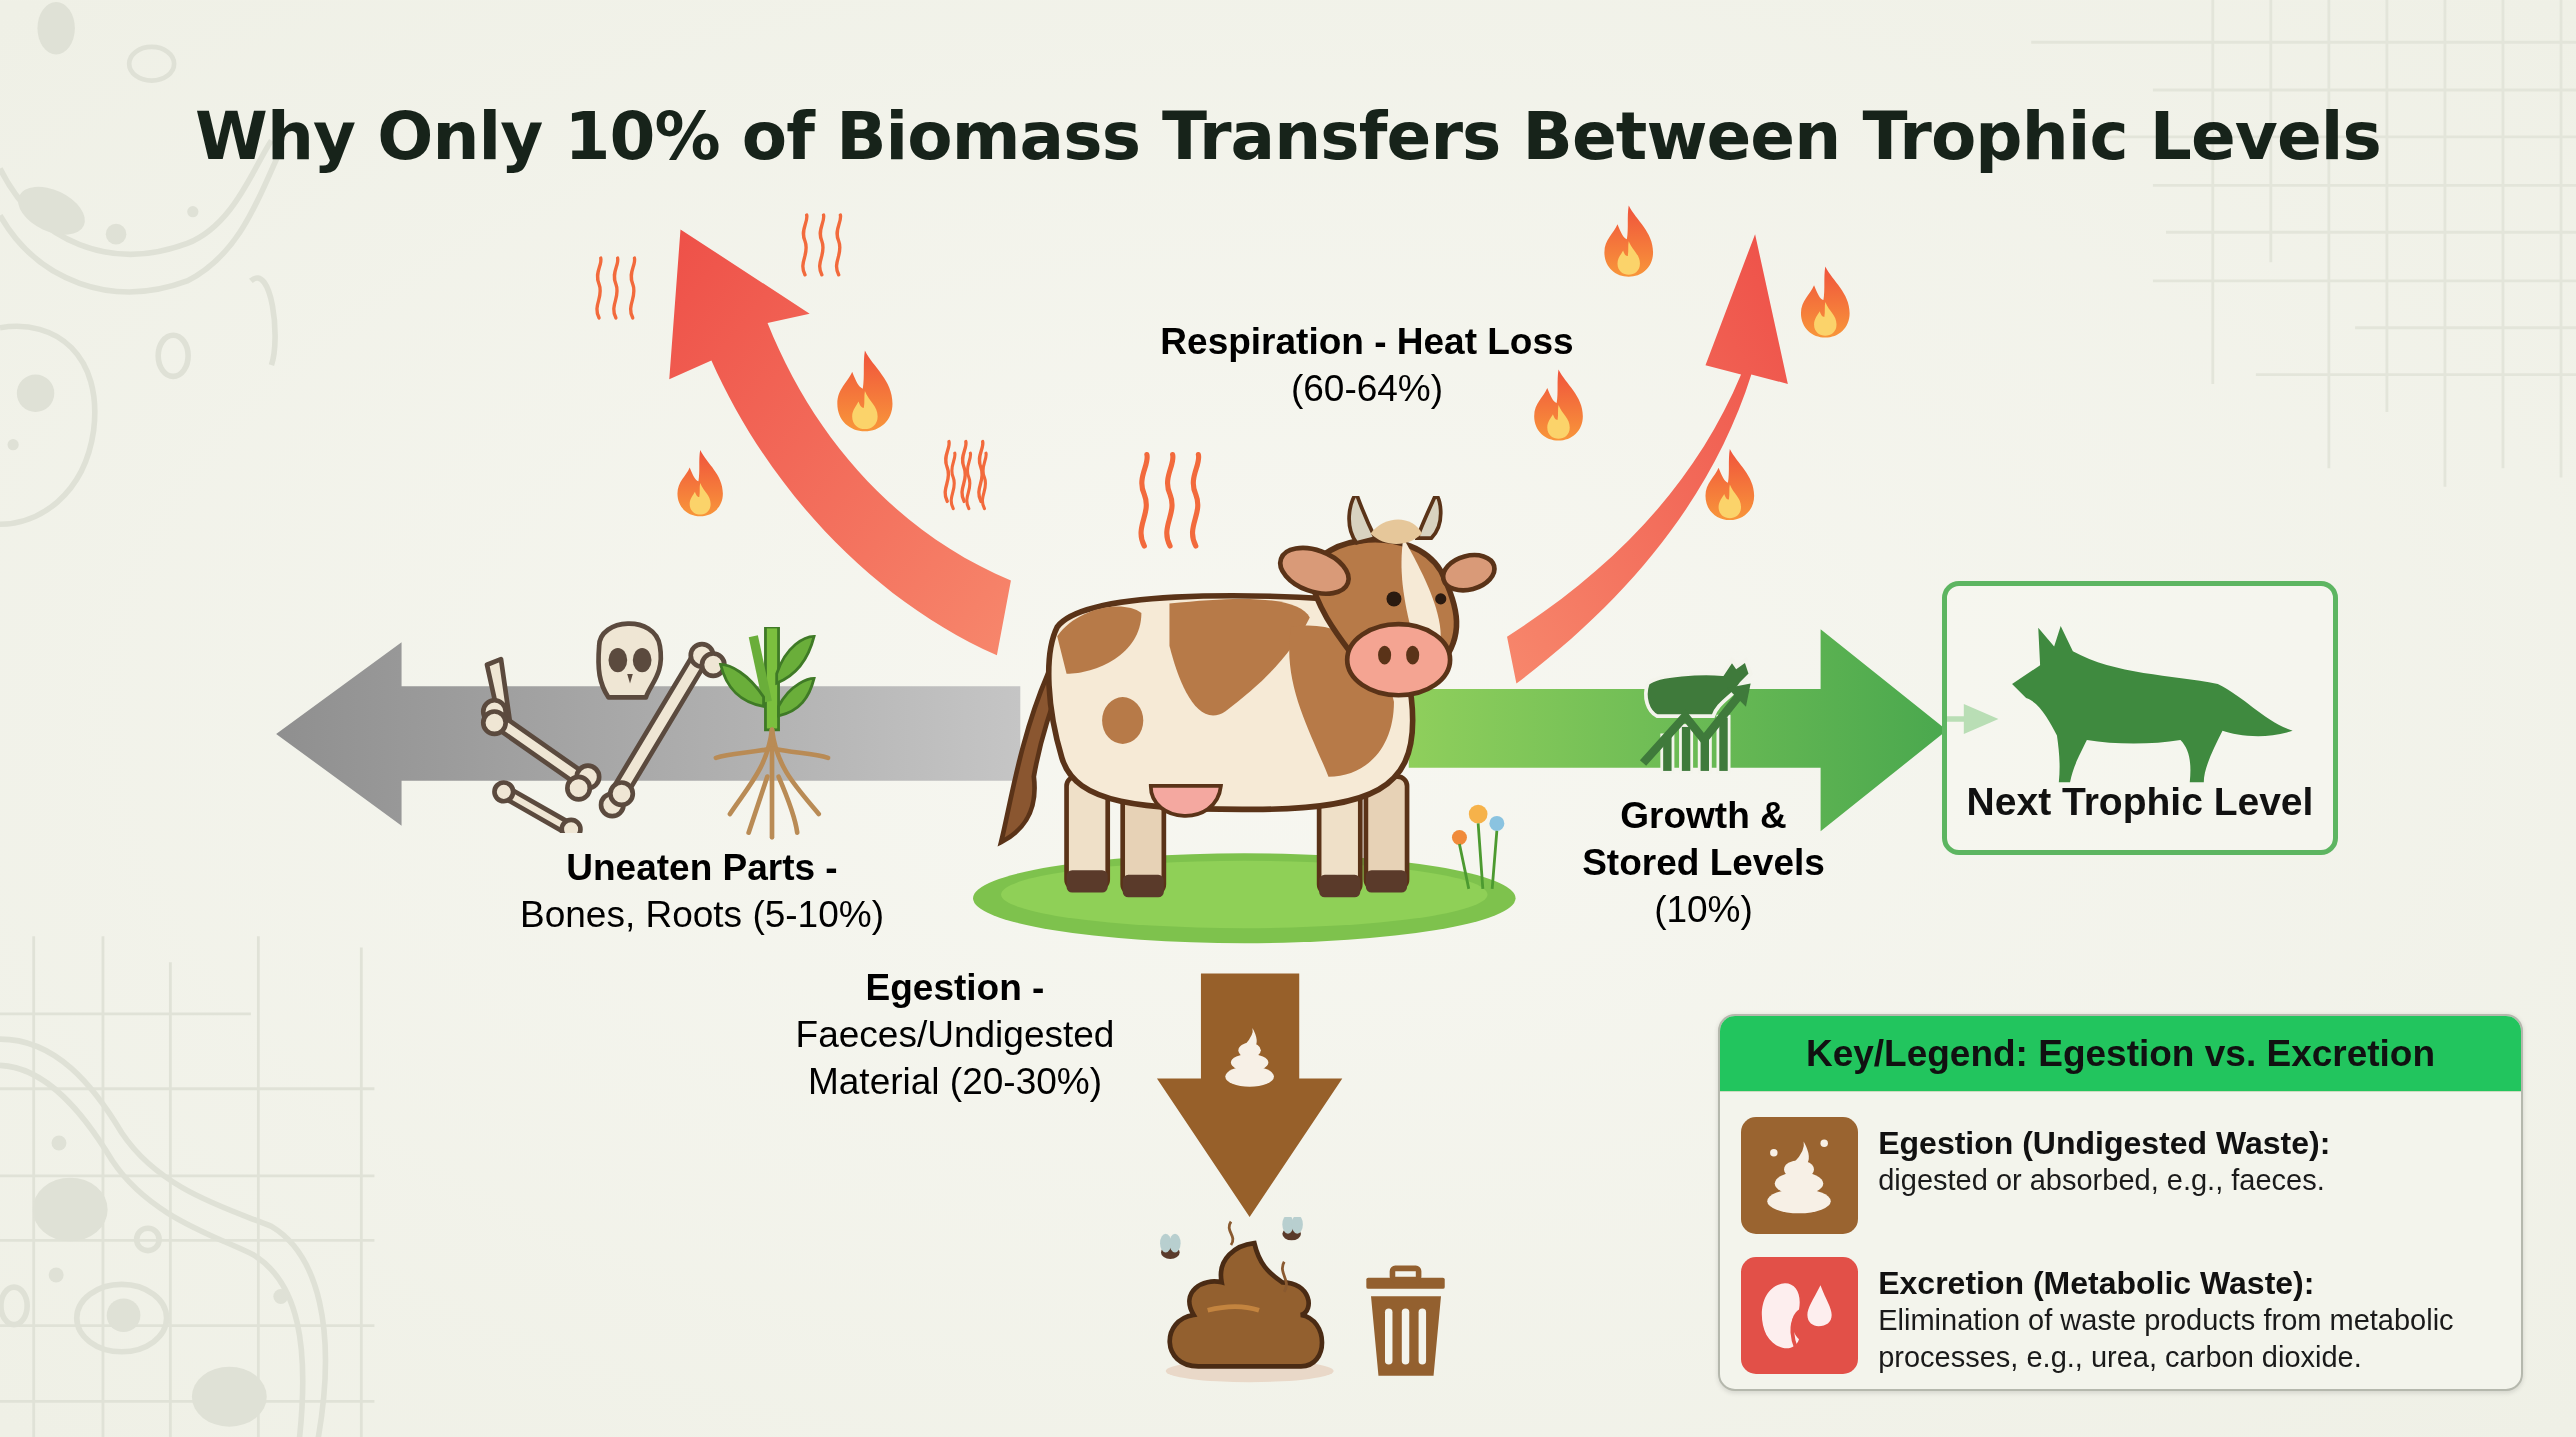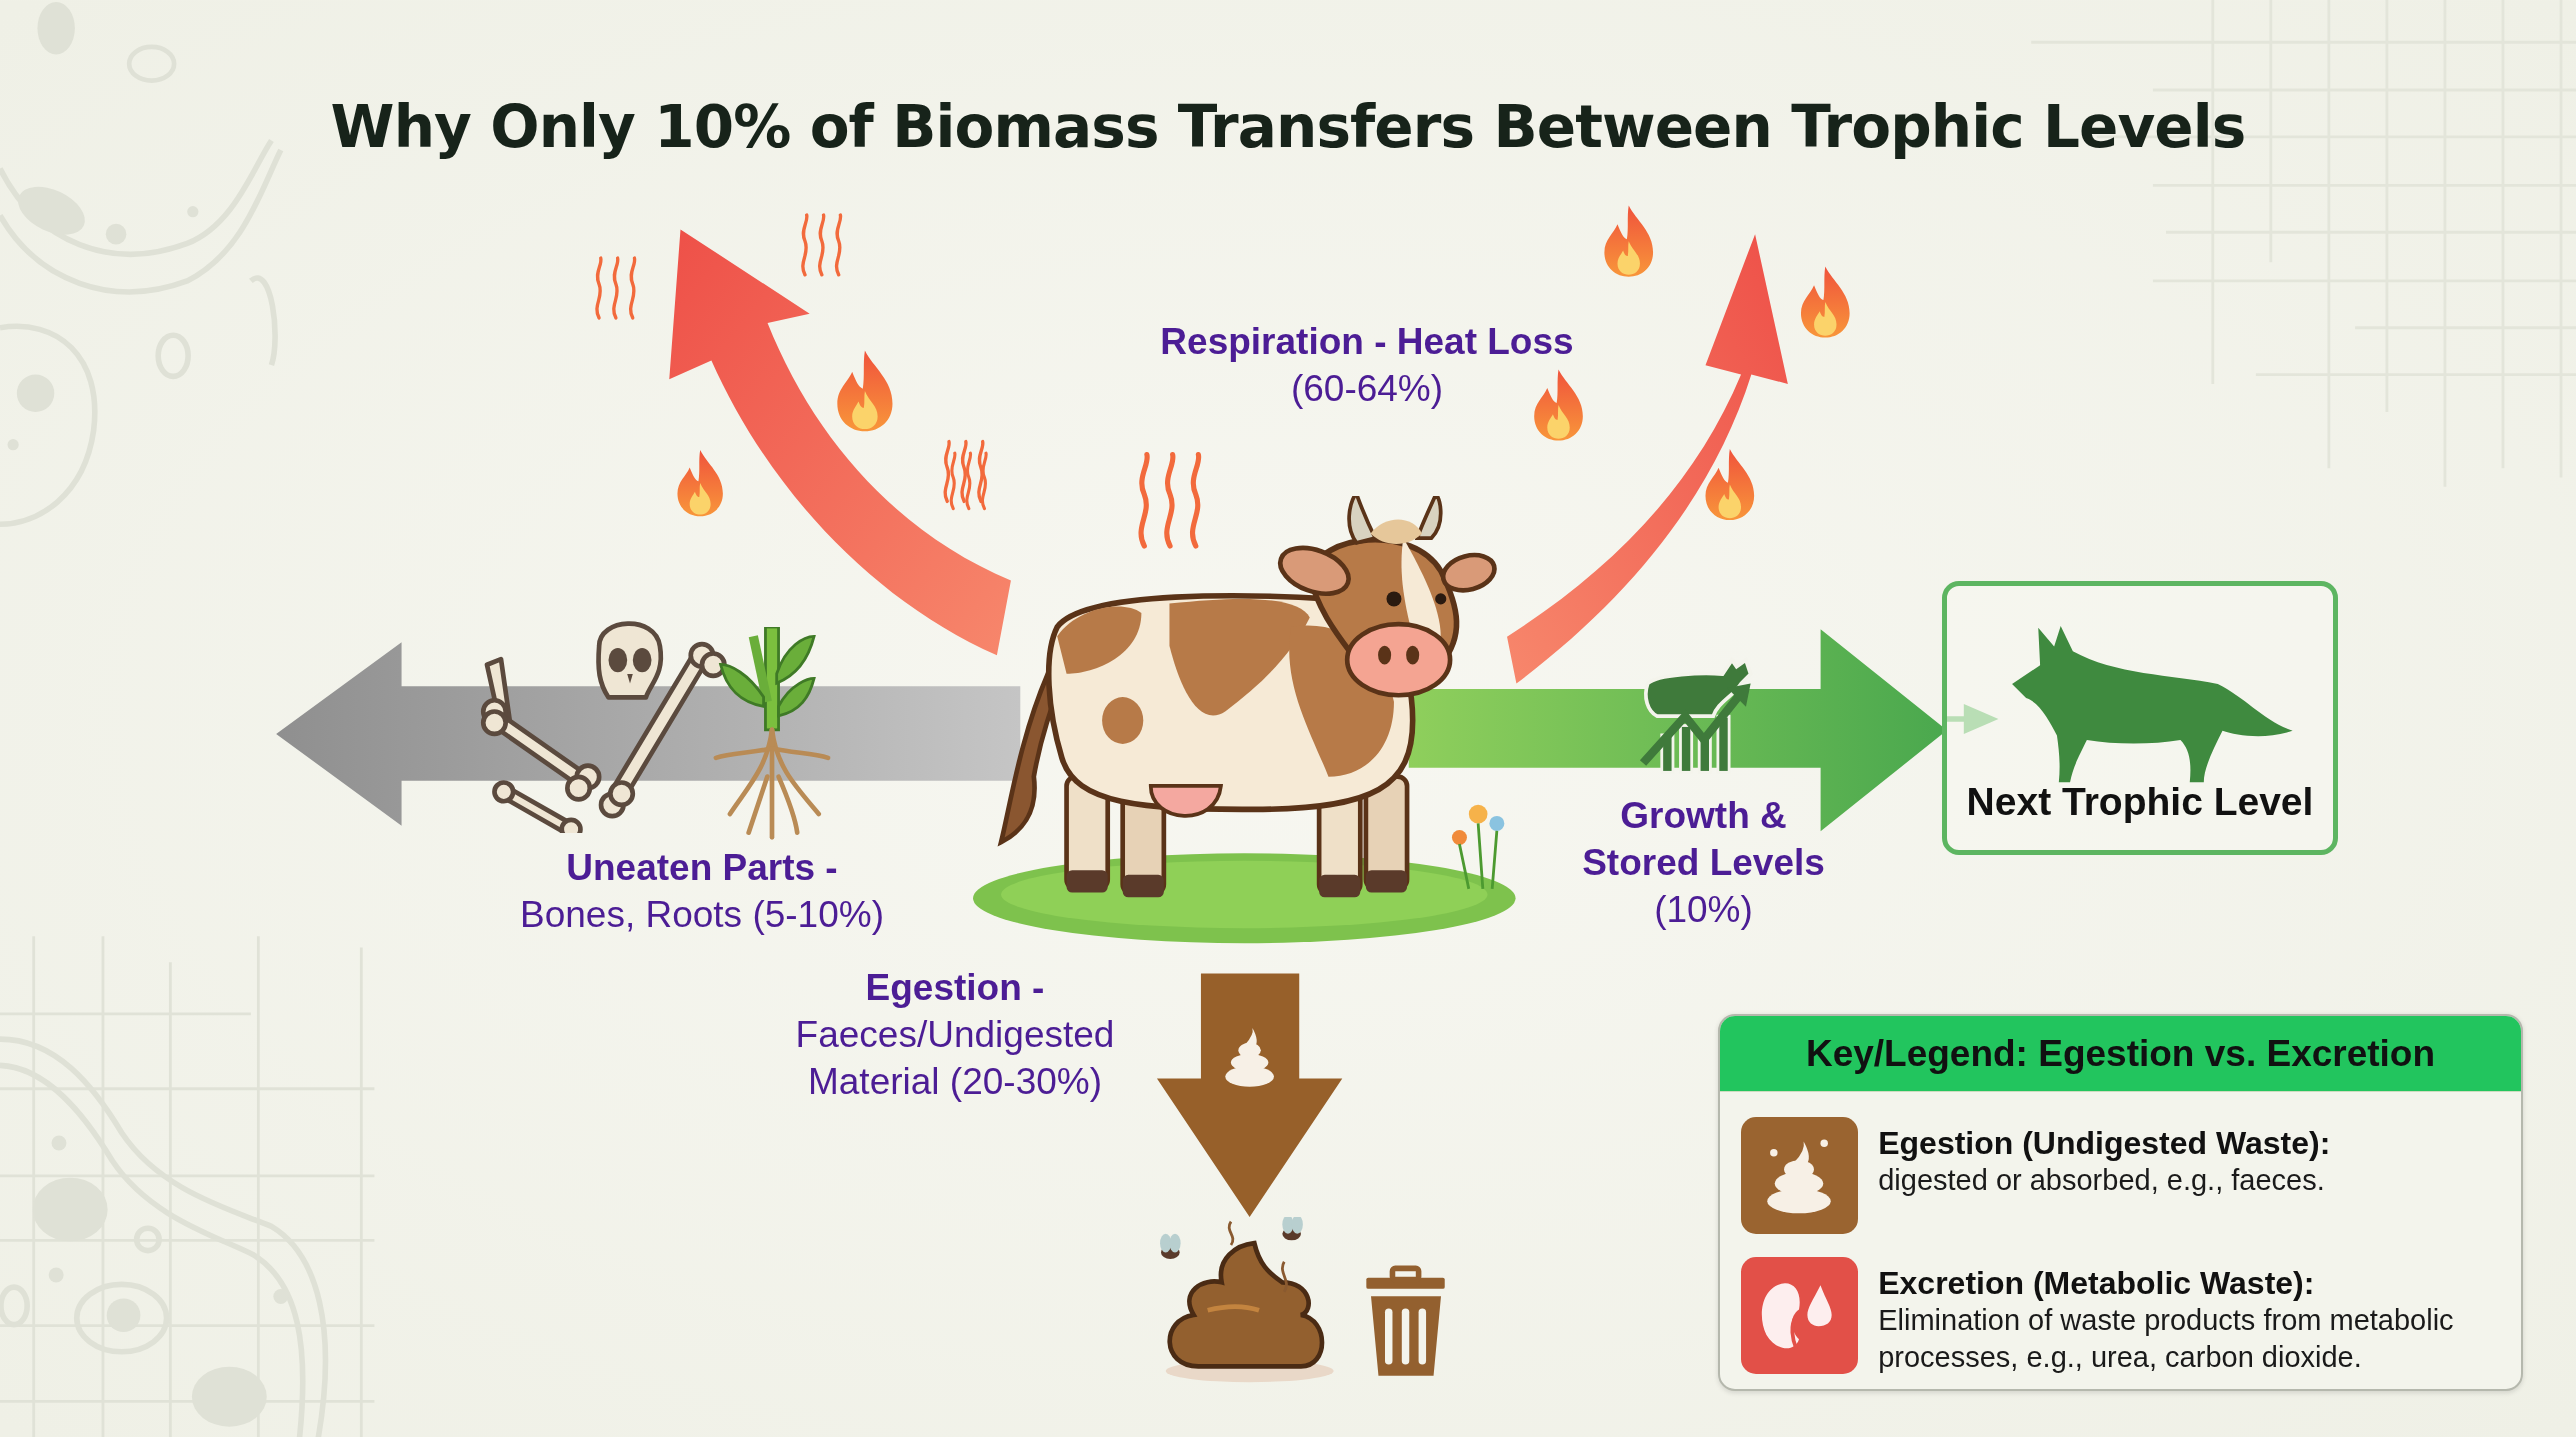--- a/index.html
+++ b/index.html
@@ -6,24 +6,24 @@
   body {
     width: 2576px; height: 1438px; overflow: hidden; position: relative;
     background: #f4f4ec;
     font-family: "Liberation Sans", "DejaVu Sans", sans-serif;
     color: #111;
   }
   .bg { position: absolute; inset: 0; }
   .abs { position: absolute; }
   .title {
     position: absolute; left: 0; top: 54px; width: 2576px; text-align: center;
-    font-family: "DejaVu Sans", sans-serif; font-weight: 700; font-size: 58px;
+    font-family: "DejaVu Sans", sans-serif; font-weight: 700; font-size: 66px;
     letter-spacing: -0.9px; color: #17231a;
   }
-  .lbl { position: absolute; text-align: center; font-size: 37px; line-height: 47px; color: #4c1d95; }
+  .lbl { position: absolute; text-align: center; font-size: 37px; line-height: 47px; color: #000000; }
   .lbl b { display: block; font-weight: 700; }
   .lbl span { display: block; font-weight: 400; }
   .next-box {
     position: absolute; left: 1942px; top: 581px; width: 396px; height: 274px;
     border: 5.6px solid #5db561; border-radius: 17px; box-sizing: border-box;
     background: rgba(247,247,240,0.6);
   }
   .next-label {
     position: absolute; left: 0; right: 0; bottom: 26px; text-align: center;
     font-size: 39px; font-weight: 700; color: #111;

